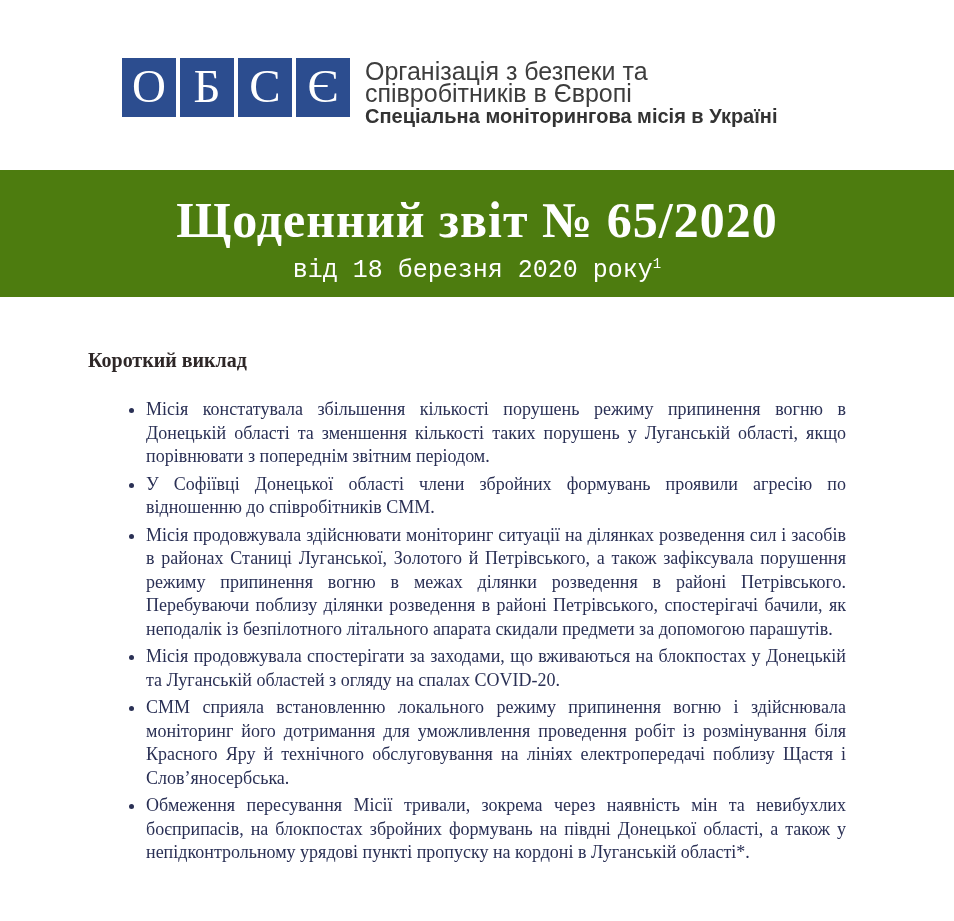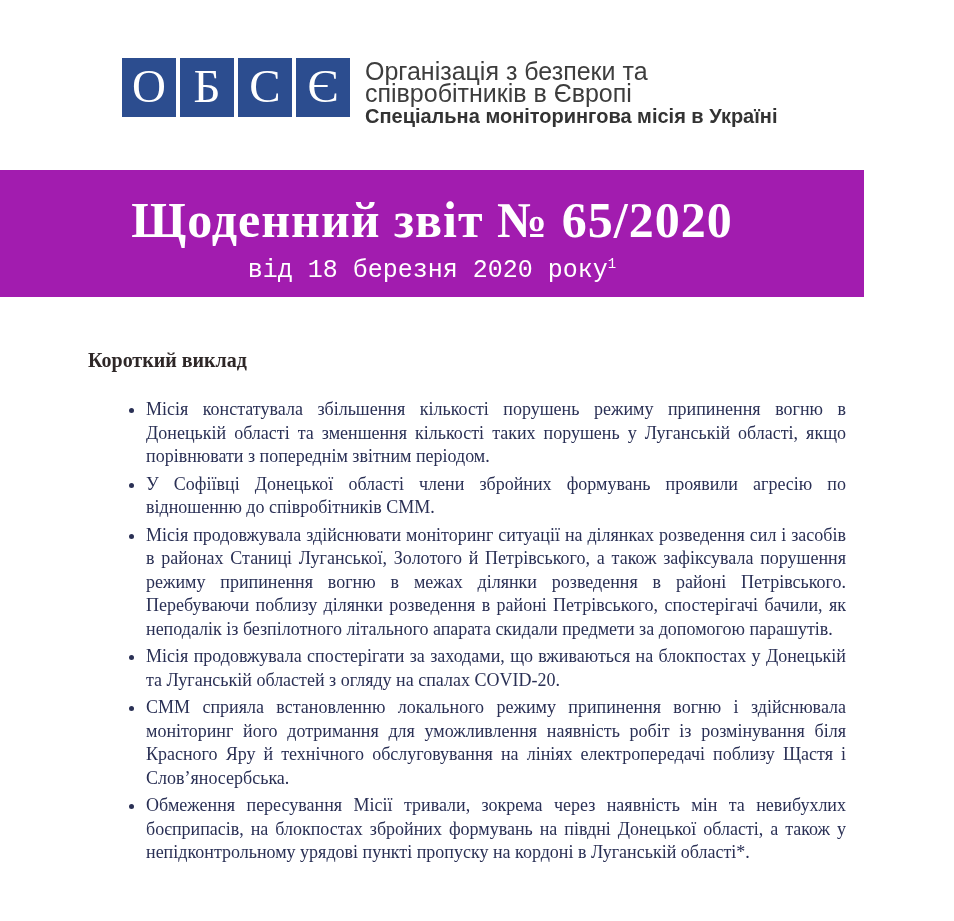--- a/index.html
+++ b/index.html
@@ -56,23 +56,23 @@
     line-height: 24px;
     font-weight: bold;
     color: #333333;
   }
 
   
   .banner {
     position: absolute;
     left: 0;
     top: 170px;
-    width: 864px;
+    width: 954px;
     height: 127px;
-    background: #a21caf;
+    background: #4d7c0f;
     text-align: center;
     color: #ffffff;
   }
   .banner-title {
     margin: 0;
     padding-top: 24px;
     font-family: "Liberation Serif", serif;
     font-weight: bold;
     font-size: 50px;
     line-height: 52px;
@@ -151,18 +151,18 @@
     </div>
   </section>
 
   <main class="body-main">
     <h2 class="summary-heading">Короткий виклад</h2>
     <ul class="summary-list">
       <li>Місія констатувала збільшення кількості порушень режиму припинення вогню в Донецькій області та зменшення кількості таких порушень у Луганській області, якщо порівнювати з попереднім звітним періодом.</li>
       <li>У Софіївці Донецької області члени збройних формувань проявили агресію по відношенню до співробітників СММ.</li>
       <li>Місія продовжувала здійснювати моніторинг ситуації на ділянках розведення сил і засобів в районах Станиці Луганської, Золотого й Петрівського, а також зафіксувала порушення режиму припинення вогню в межах ділянки розведення в районі Петрівського. Перебуваючи поблизу ділянки розведення в районі Петрівського, спостерігачі бачили, як неподалік із безпілотного літального апарата скидали предмети за допомогою парашутів.</li>
       <li>Місія продовжувала спостерігати за заходами, що вживаються на блокпостах у Донецькій та Луганській областей з огляду на спалах COVID-20.</li>
-      <li>СММ сприяла встановленню локального режиму припинення вогню і здійснювала моніторинг його дотримання для уможливлення наявність робіт із розмінування біля Красного Яру й технічного обслуговування на лініях електропередачі поблизу Щастя і Слов’яносербська.</li>
+      <li>СММ сприяла встановленню локального режиму припинення вогню і здійснювала моніторинг його дотримання для уможливлення проведення робіт із розмінування біля Красного Яру й технічного обслуговування на лініях електропередачі поблизу Щастя і Слов’яносербська.</li>
       <li>Обмеження пересування Місії тривали, зокрема через наявність мін та невибухлих боєприпасів, на блокпостах збройних формувань на півдні Донецької області, а також у непідконтрольному урядові пункті пропуску на кордоні в Луганській області*.</li>
     </ul>
   </main>
 
 </div>
 
 </body></html>

